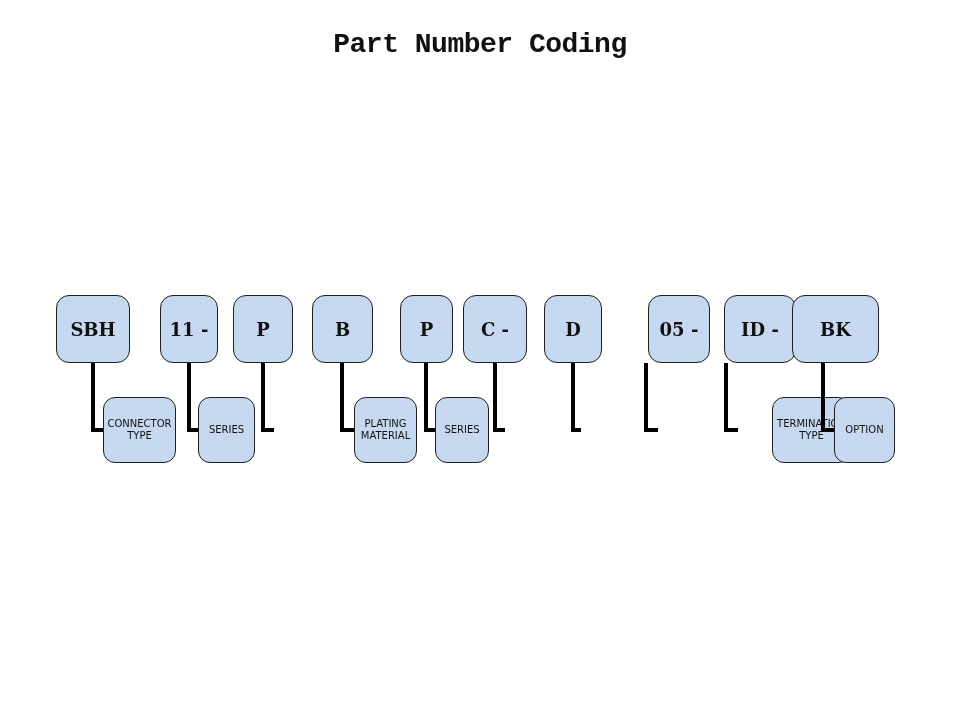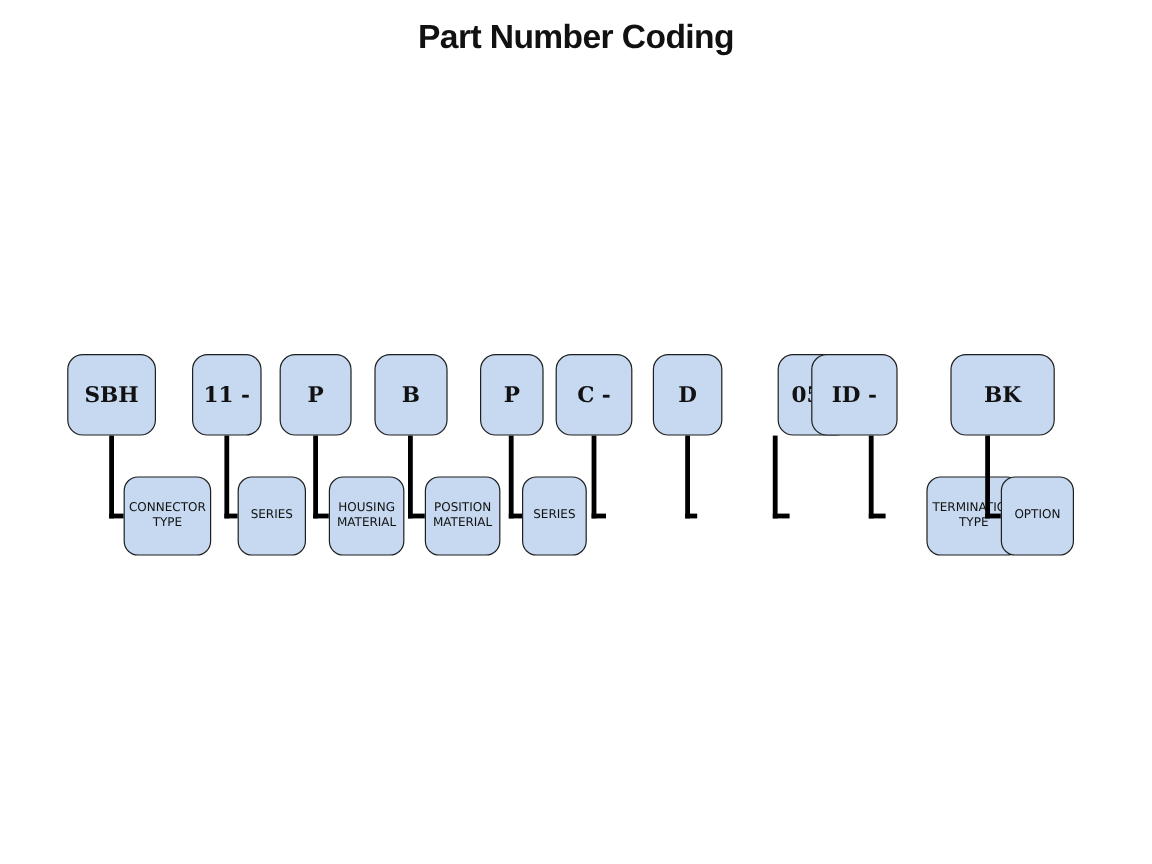--- a/index.html
+++ b/index.html
@@ -1,19 +1,19 @@
 <!DOCTYPE html>
 <html style="--box-fill: #c6d9f0; --box-border: #1f1f1f; --connector: #000000; --text: #111111;"><head>
 <meta charset="utf-8">
 <style>
   html,body{margin:0;padding:0;background:#ffffff;}
   #stage{position:relative;width:960px;height:720px;background:#ffffff;overflow:hidden;
          font-family:"DejaVu Sans",sans-serif;}
-  .title{position:absolute;top:15px;left:0;width:960px;text-align:center;
-         font-family:Liberation Sans, sans-serif;font-weight:bold;font-size:28px;
+  .title{position:absolute;top:29px;left:0;width:960px;text-align:center;
+         font-family:Liberation Mono, monospace;font-weight:bold;font-size:28px;
          letter-spacing:-0.5px;color:var(--text,#111);}
   .code-box{position:absolute;top:295px;height:68px;box-sizing:border-box;
             background:var(--box-fill,#c6d9f0);border:1px solid var(--box-border,#1f1f1f);
             border-radius:13px;display:flex;align-items:center;justify-content:center;}
   .code-box span{font-family:"DejaVu Serif",serif;font-weight:bold;font-size:18px;
                  color:var(--text,#111);white-space:pre;}
   .label-box{position:absolute;top:397px;height:66px;box-sizing:border-box;
              background:var(--box-fill,#c6d9f0);border:1px solid var(--box-border,#1f1f1f);
              border-radius:12px;display:flex;align-items:center;justify-content:center;
              text-align:center;}
@@ -44,31 +44,28 @@
   <div class="conn-h" style="left:187px;width:11px"></div>
   <div class="label-box" style="left:198px;width:57px">
       <span>SERIES</span>
     </div>
 
   <div class="code-box" style="left:233px;width:60px">
       <span>P</span>
     </div>
   <div class="conn-v" style="left:261px"></div>
   <div class="conn-h" style="left:261px;width:13px"></div>
-  <div class="label-box" style="left:274px;width:63px">
-      <span>HOUSING MATERIAL</span>
-    </div>
 
   <div class="code-box" style="left:312px;width:61px">
       <span>B</span>
     </div>
   <div class="conn-v" style="left:340px"></div>
   <div class="conn-h" style="left:340px;width:14px"></div>
   <div class="label-box" style="left:354px;width:63px">
-      <span>POSITION MATERIAL</span>
+      <span>PLATING MATERIAL</span>
     </div>
 
   <div class="code-box" style="left:400px;width:53px">
       <span>P</span>
     </div>
   <div class="conn-v" style="left:424px"></div>
   <div class="conn-h" style="left:424px;width:11px"></div>
   <div class="label-box" style="left:435px;width:54px">
       <span>SERIES</span>
     </div>
@@ -84,21 +81,21 @@
     </div>
   <div class="conn-v" style="left:571px"></div>
   <div class="conn-h" style="left:571px;width:10px"></div>
 
   <div class="code-box" style="left:648px;width:62px">
       <span>05 -</span>
     </div>
   <div class="conn-v" style="left:644px"></div>
   <div class="conn-h" style="left:644px;width:14px"></div>
 
-  <div class="code-box" style="left:676px;width:72px">
+  <div class="code-box" style="left:724px;width:72px">
       <span>ID -</span>
     </div>
   <div class="conn-v" style="left:724px"></div>
   <div class="conn-h" style="left:724px;width:14px"></div>
   <div class="label-box" style="left:772px;width:79px">
       <span>TERMINATION TYPE</span>
     </div>
 
   <div class="code-box" style="left:792px;width:87px">
       <span>BK</span>

